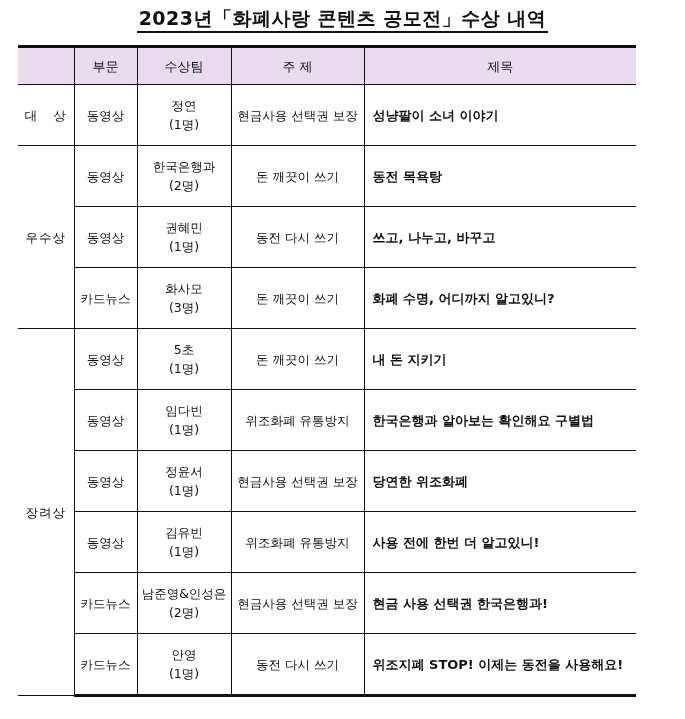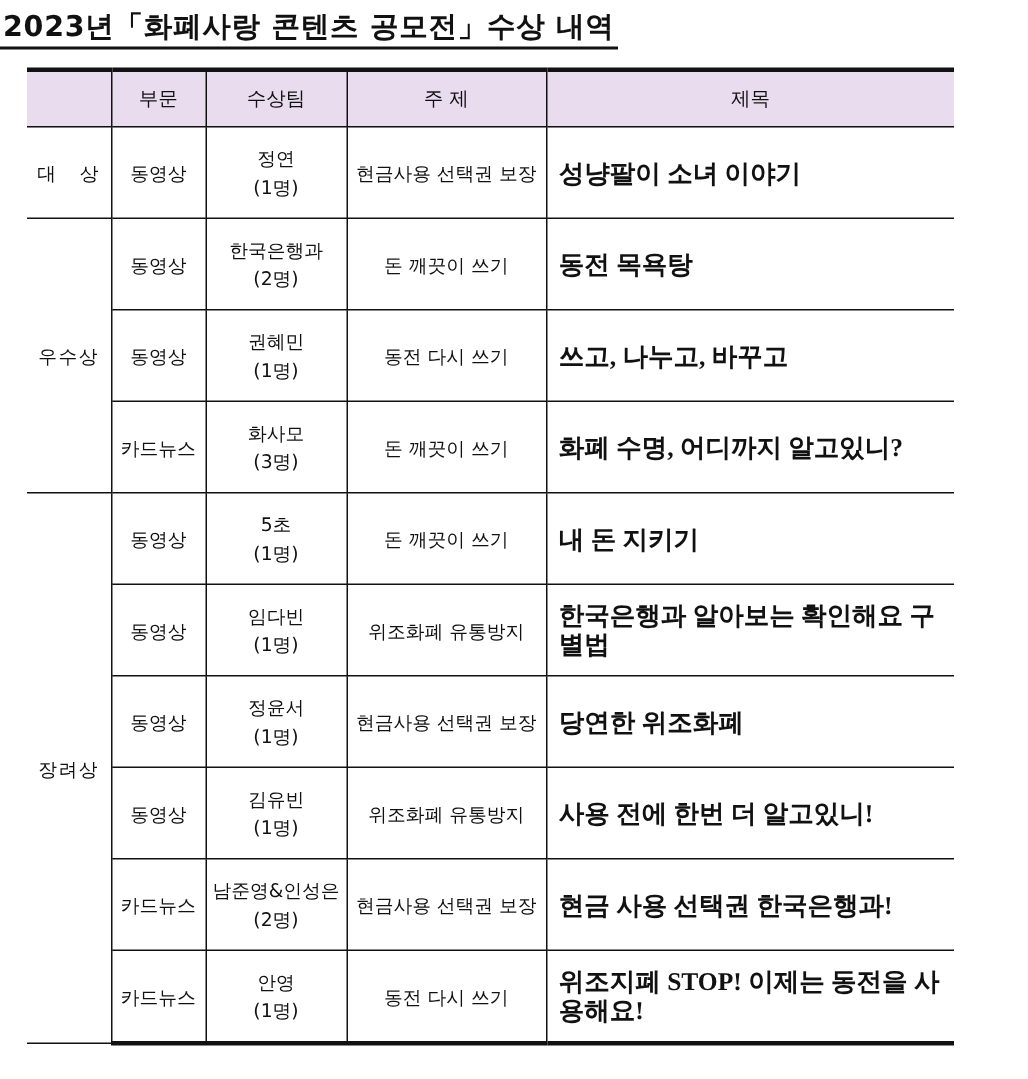--- a/index.html
+++ b/index.html
@@ -13,20 +13,21 @@
     position: relative;
     overflow: hidden;
     font-family: "DejaVu Sans", "Liberation Sans", sans-serif;
     color: #111;
   }
   .title-wrap {
     position: absolute;
     left: 0;
     top: 6px;
     width: 685px;
+    text-align: center;
   }
   .title {
     display: inline-block;
     font-size: 19px;
     font-weight: bold;
     letter-spacing: 0.5px;
     border-bottom: 2px solid #111;
     padding: 0 2px 1px 2px;
     line-height: 24px;
   }
@@ -65,22 +66,21 @@
     height: 36px;
     font-size: 13px;
   }
   table.awards tbody td {
     height: 60px;
   }
   td.work-title {
     text-align: left !important;
     padding-left: 8px !important;
     font-weight: bold;
-    font-size: 17px;
-    font-family: Liberation Serif, serif;
+    font-size: 13px;
   }
   td.award-type {
     letter-spacing: 1px;
   }
   .team-name, .team-count {
     display: block;
   }
 </style>
 </head>
 <body>

